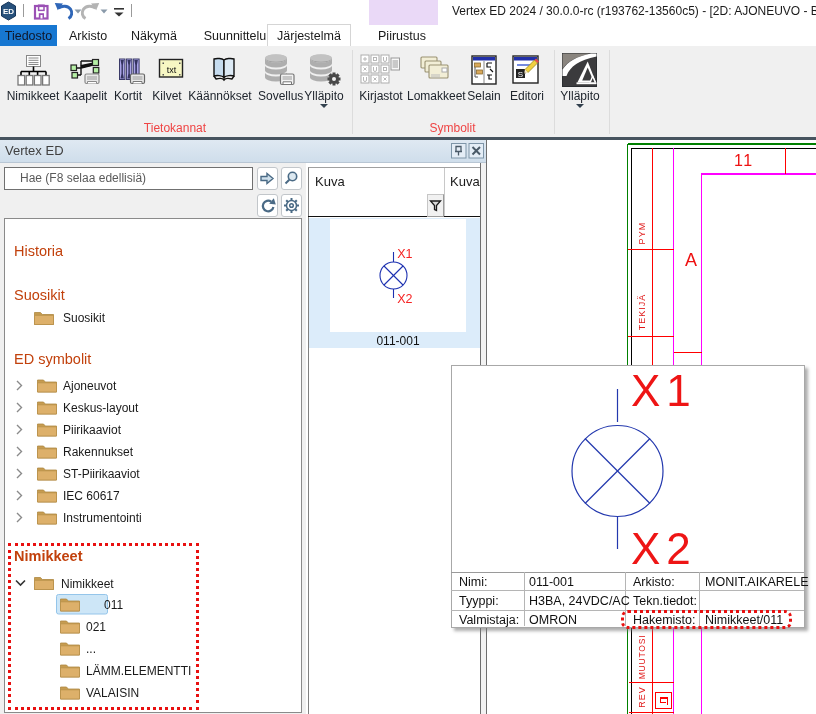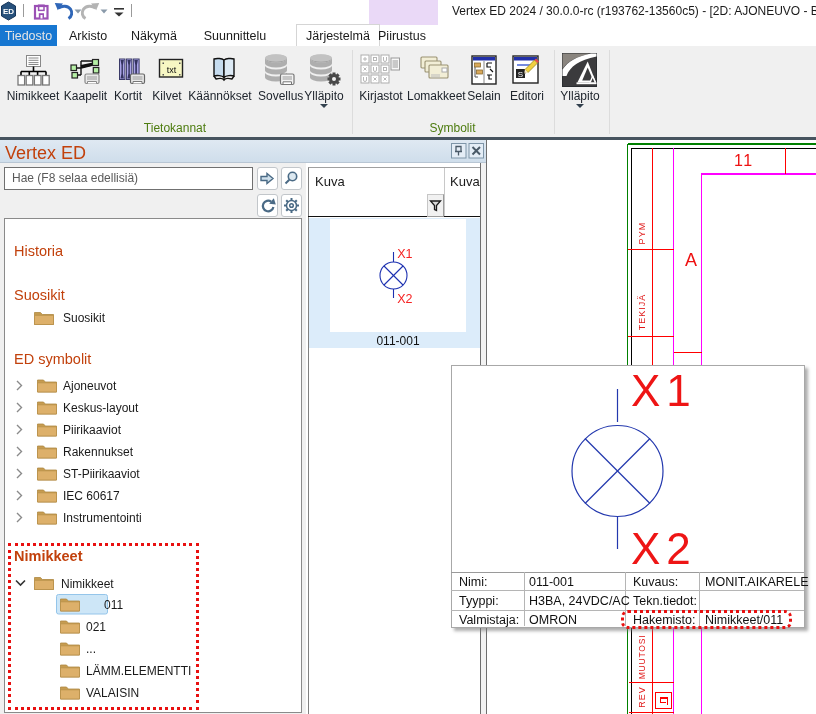--- a/index.html
+++ b/index.html
@@ -2,21 +2,21 @@
 <html><head>
 <meta charset="utf-8">
 <style>
 html,body{margin:0;padding:0;}
 body{width:816px;height:714px;overflow:hidden;position:relative;
  font-family:"Liberation Sans",sans-serif;background:#fff;}
 .abs{position:absolute;}
 .tab{position:absolute;top:0;height:22px;line-height:22px;text-align:center;
  font-size:12.5px;color:#1a1a1a;}
 .rlabel{position:absolute;font-size:12px;color:#20262e;text-align:center;white-space:nowrap;}
-.glabel{position:absolute;top:121px;font-size:12px;color:#4d7c0f;text-align:center;}
+.glabel{position:absolute;top:121px;font-size:12px;color:#ef4444;text-align:center;}
 .gsep{position:absolute;top:50px;height:84px;width:1px;background:#dcdcdc;}
 .drop{position:absolute;width:0;height:0;border-left:4px solid transparent;border-right:4px solid transparent;border-top:4px solid #33414e;}
 .sechdr{position:absolute;left:14px;font-size:14.5px;color:#c2410c;}
 .titem{position:absolute;font-size:12px;color:#1a1a1a;white-space:nowrap;}
 .btn{position:absolute;width:21px;height:23px;background:#fff;border:1px solid #c2c6ca;border-radius:3px;box-sizing:border-box;}
 .redtxt{position:absolute;color:#e01818;font-size:9px;white-space:nowrap;text-align:center;}
 .tcell{position:absolute;font-size:12.5px;color:#111;white-space:nowrap;}
 </style>
 </head>
 <body>
@@ -38,25 +38,25 @@
  <polygon points="74.5,9.5 81.5,9.5 78,13.5" fill="#8a9aaa"></polygon>
  <path d="M95.5,8.2 C92,5.2 86,5.6 83.5,9.2 C81.2,12.5 82.2,16.6 85.5,18.6" fill="none" stroke="#b4b4b4" stroke-width="2.9"></path>
  <polygon points="99.2,3 91,3.6 96.2,10.2" fill="#b4b4b4"></polygon>
  <polygon points="100.5,9.5 107.5,9.5 104,13.5" fill="#8a9aaa"></polygon>
  <rect x="114" y="8" width="10" height="1.6" fill="#333"></rect>
  <polygon points="114.5,12.5 123.5,12.5 119,16.5" fill="#333"></polygon>
  <rect x="131" y="4" width="1" height="13" fill="#9a9a9a"></rect>
 </svg>
 
 <div class="abs" style="left:0;top:25px;width:816px;height:21px;background:#fff;">
-  <div class="tab" style="left:0;width:57px;background:#1777d1;color:#e5e5e5;">Tiedosto</div>
+  <div class="tab" style="left:0;width:57px;background:#1777d1;color:#0f172a;">Tiedosto</div>
   <div class="tab" style="left:57px;width:62px;">Arkisto</div>
   <div class="tab" style="left:119px;width:70px;">Näkymä</div>
   <div class="tab" style="left:189px;width:92px;">Suunnittelu</div>
-  <div class="tab" style="left:296px;width:84px;background:#fff;border:1px solid #d5d5d5;border-bottom:none;top:-1px;height:22px;box-sizing:border-box;">Järjestelmä</div>
+  <div class="tab" style="left:267px;width:84px;background:#fff;border:1px solid #d5d5d5;border-bottom:none;top:-1px;height:22px;box-sizing:border-box;">Järjestelmä</div>
   <div class="tab" style="left:365px;width:74px;">Piirustus</div>
 </div>
 
 <div class="abs" style="left:0;top:46px;width:816px;height:92px;background:#f0f0f0;"></div>
 <div class="gsep" style="left:352px;"></div>
 <div class="gsep" style="left:554px;"></div>
 <div class="gsep" style="left:609px;"></div>
 <div class="rlabel" style="left:2px;top:89px;width:62px;">Nimikkeet</div>
 <div class="rlabel" style="left:63px;top:89px;width:45px;">Kaapelit</div>
 <div class="rlabel" style="left:109px;top:89px;width:38px;">Kortit</div>
@@ -250,35 +250,35 @@
  <path d="M0.5,0.5 H28 C13,4 5,9 0.5,16 Z" fill="#8a857f"></path>
  <path d="M0.5,16.5 C6,8.5 14,3.5 29,0.5 H34.5 V3.5 C17,7 8,13.5 4.5,23 L0.5,23 Z" fill="#fff"></path>
  <path d="M25.7,8.6 L34,29.4 L15.4,29.4 Z" fill="#fff"></path>
  <path d="M25.7,14.5 L31.2,27.4 L20.2,27.4 Z" fill="#3b3b3d"></path>
  <path d="M30.7,21.5 L34.2,29.4 L27.2,29.4 Z" fill="#fff"></path>
  <path d="M30.7,25 L32.6,29.4 L28.8,29.4 Z" fill="#3b3b3d"></path>
  <rect x="14.5" y="29.4" width="20" height="1.8" fill="#fff"></rect>
 </svg>
 
 <div class="abs" style="left:0;top:140px;width:486px;height:22px;background:linear-gradient(#dfe9f2,#cfdeeb);border-bottom:1px solid #b8c6d4;"></div>
-<div class="abs" style="left:5px;top:143px;font-size:18px;color:#c2410c;">Vertex ED</div>
+<div class="abs" style="left:5px;top:143px;font-size:13px;color:#404040;">Vertex ED</div>
 <svg class="abs" style="left:451px;top:143px;" width="33" height="16" viewBox="0 0 33 16">
  <rect x="0.5" y="0.5" width="14.5" height="14.5" fill="#e4edf6" stroke="#7e95a8"></rect>
  <rect x="18" y="0.5" width="14.5" height="14.5" fill="#e4edf6" stroke="#7e95a8"></rect>
  <g stroke="#4a5a68" stroke-width="1.3" fill="none">
   <path d="M5,3.5 h5 v5 h-5 z M4,8.5 h7 M7.5,8.5 v4"></path>
  </g>
  <g stroke="#4a5a68" stroke-width="2" fill="none">
       <path d="M21.5,4 l7.5,7.5 M29,4 l-7.5,7.5"></path>
     </g>
 </svg>
 
 <div class="abs" style="left:0;top:163px;width:306px;height:551px;background:#f0f0f0;"></div>
 <div class="abs" style="left:4px;top:167px;width:249px;height:23px;background:#fff;border:1px solid #707070;box-sizing:border-box;"></div>
-<div class="abs" style="left:12px;top:171px;font-size:12px;color:#5a5a5a;">Hae (F8 selaa edellisiä)</div>
+<div class="abs" style="left:20px;top:171px;font-size:12px;color:#5a5a5a;">Hae (F8 selaa edellisiä)</div>
 <div class="btn" style="left:257px;top:167px;"></div>
 <div class="btn" style="left:281px;top:167px;"></div>
 <div class="btn" style="left:257px;top:194px;"></div>
 <div class="btn" style="left:281px;top:194px;"></div>
 <svg class="abs" style="left:259px;top:170px;" width="17" height="17" viewBox="0 0 17 17">
  <path d="M2,6.5 h6 v-3 l6,5 -6,5 v-3 h-6 z" fill="#cfe0ec" stroke="#4a6a85" stroke-width="1.4"></path>
 </svg>
 <svg class="abs" style="left:283px;top:170px;" width="17" height="17" viewBox="0 0 17 17">
  <circle cx="9.5" cy="6.5" r="4.2" fill="#dce8f0" stroke="#4a6a85" stroke-width="1.6"></circle>
  <line x1="6.3" y1="9.8" x2="2.5" y2="13.5" stroke="#4a6a85" stroke-width="2"></line>
@@ -433,21 +433,21 @@
 <div class="abs" style="left:451px;top:365px;width:354px;height:261px;">
  <div class="abs" style="left:0;top:207px;width:353px;height:1px;background:#9a9a9a;"></div>
  <div class="abs" style="left:0;top:225px;width:353px;height:1px;background:#b5b5b5;"></div>
  <div class="abs" style="left:0;top:244.5px;width:353px;height:1px;background:#b5b5b5;"></div>
  <div class="abs" style="left:72.5px;top:207px;width:1px;height:54px;background:#b5b5b5;"></div>
  <div class="abs" style="left:173.5px;top:207px;width:1px;height:54px;background:#b5b5b5;"></div>
  <div class="abs" style="left:248px;top:207px;width:1px;height:54px;background:#b5b5b5;"></div>
 </div>
 <div class="tcell" style="left:459px;top:575px;">Nimi:</div>
 <div class="tcell" style="left:529px;top:575px;">011-001</div>
-<div class="tcell" style="left:633px;top:575px;">Kuvaus:</div>
+<div class="tcell" style="left:633px;top:575px;">Arkisto:</div>
 <div class="tcell" style="left:705px;top:575px;">MONIT.AIKARELE</div>
 <div class="tcell" style="left:459px;top:593.5px;">Tyyppi:</div>
 <div class="tcell" style="left:529px;top:593.5px;">H3BA, 24VDC/AC</div>
 <div class="tcell" style="left:633px;top:593.5px;">Tekn.tiedot:</div>
 <div class="tcell" style="left:459px;top:612.5px;">Valmistaja:</div>
 <div class="tcell" style="left:529px;top:612.5px;">OMRON</div>
 <div class="tcell" style="left:633px;top:612.5px;">Hakemisto:</div>
 <div class="tcell" style="left:705px;top:612.5px;">Nimikkeet/011</div>
 <div class="abs" style="left:621px;top:610px;width:165px;height:13px;border:3px dotted #e81010;border-radius:7px;"></div>
 

